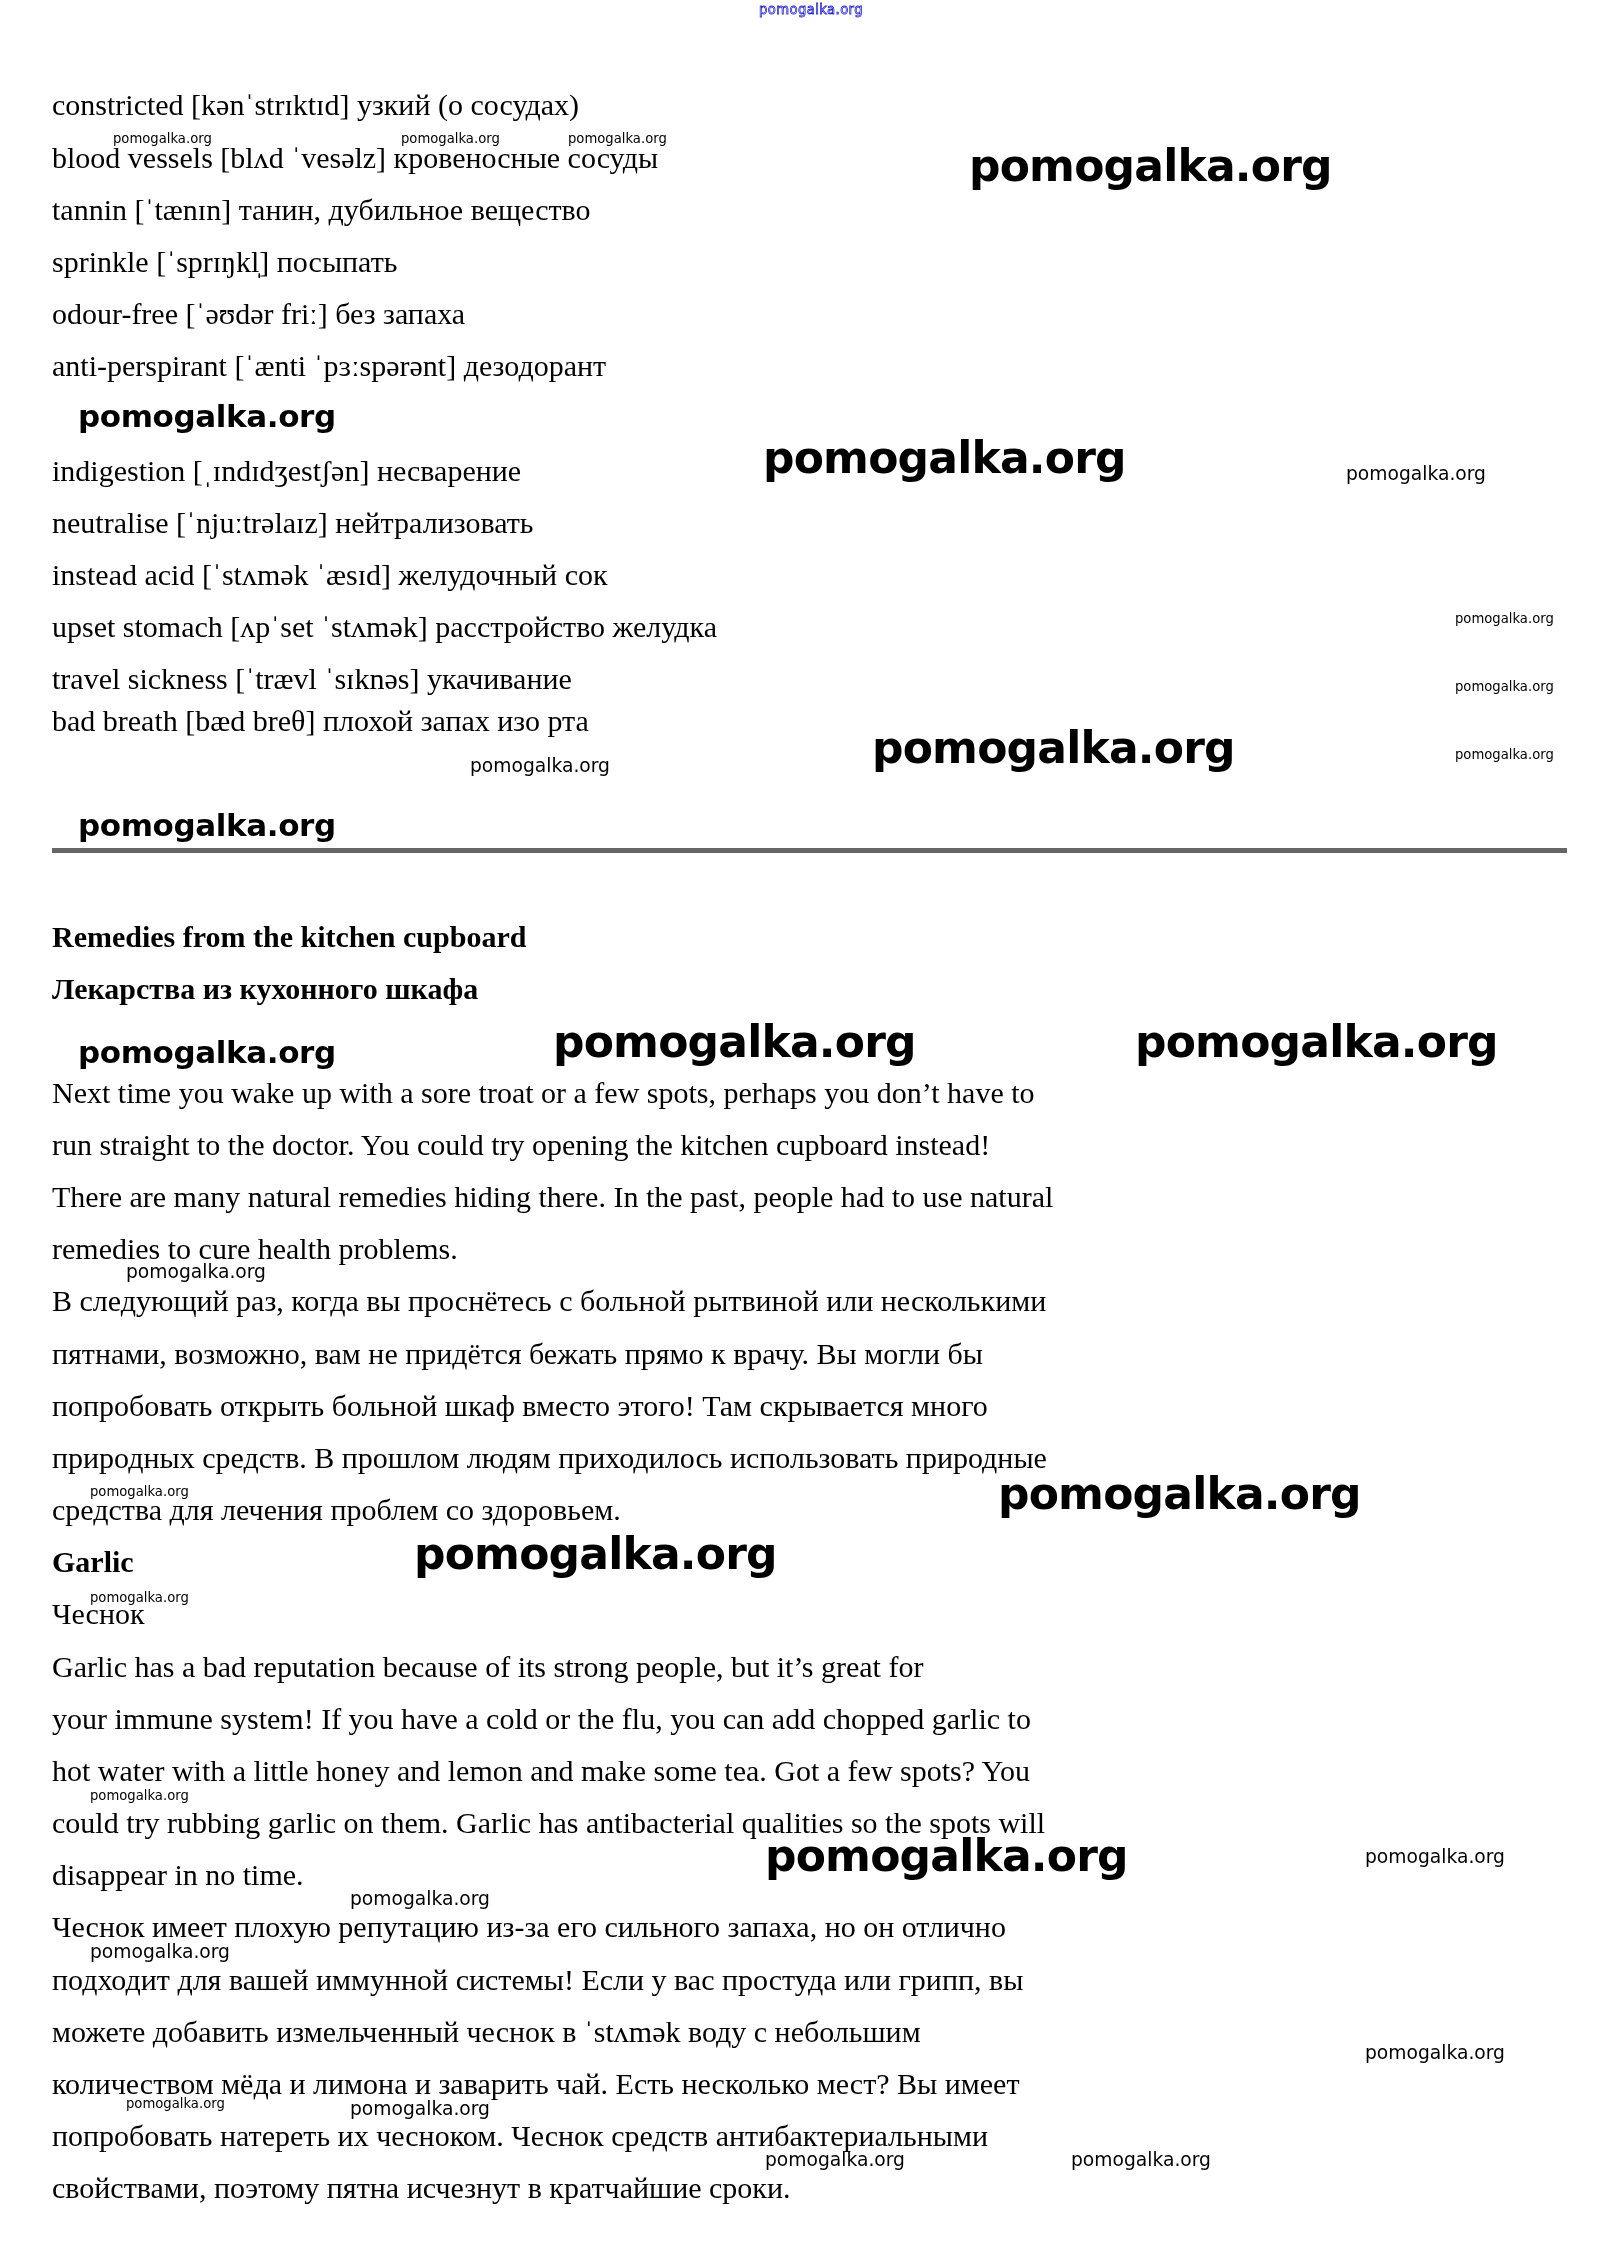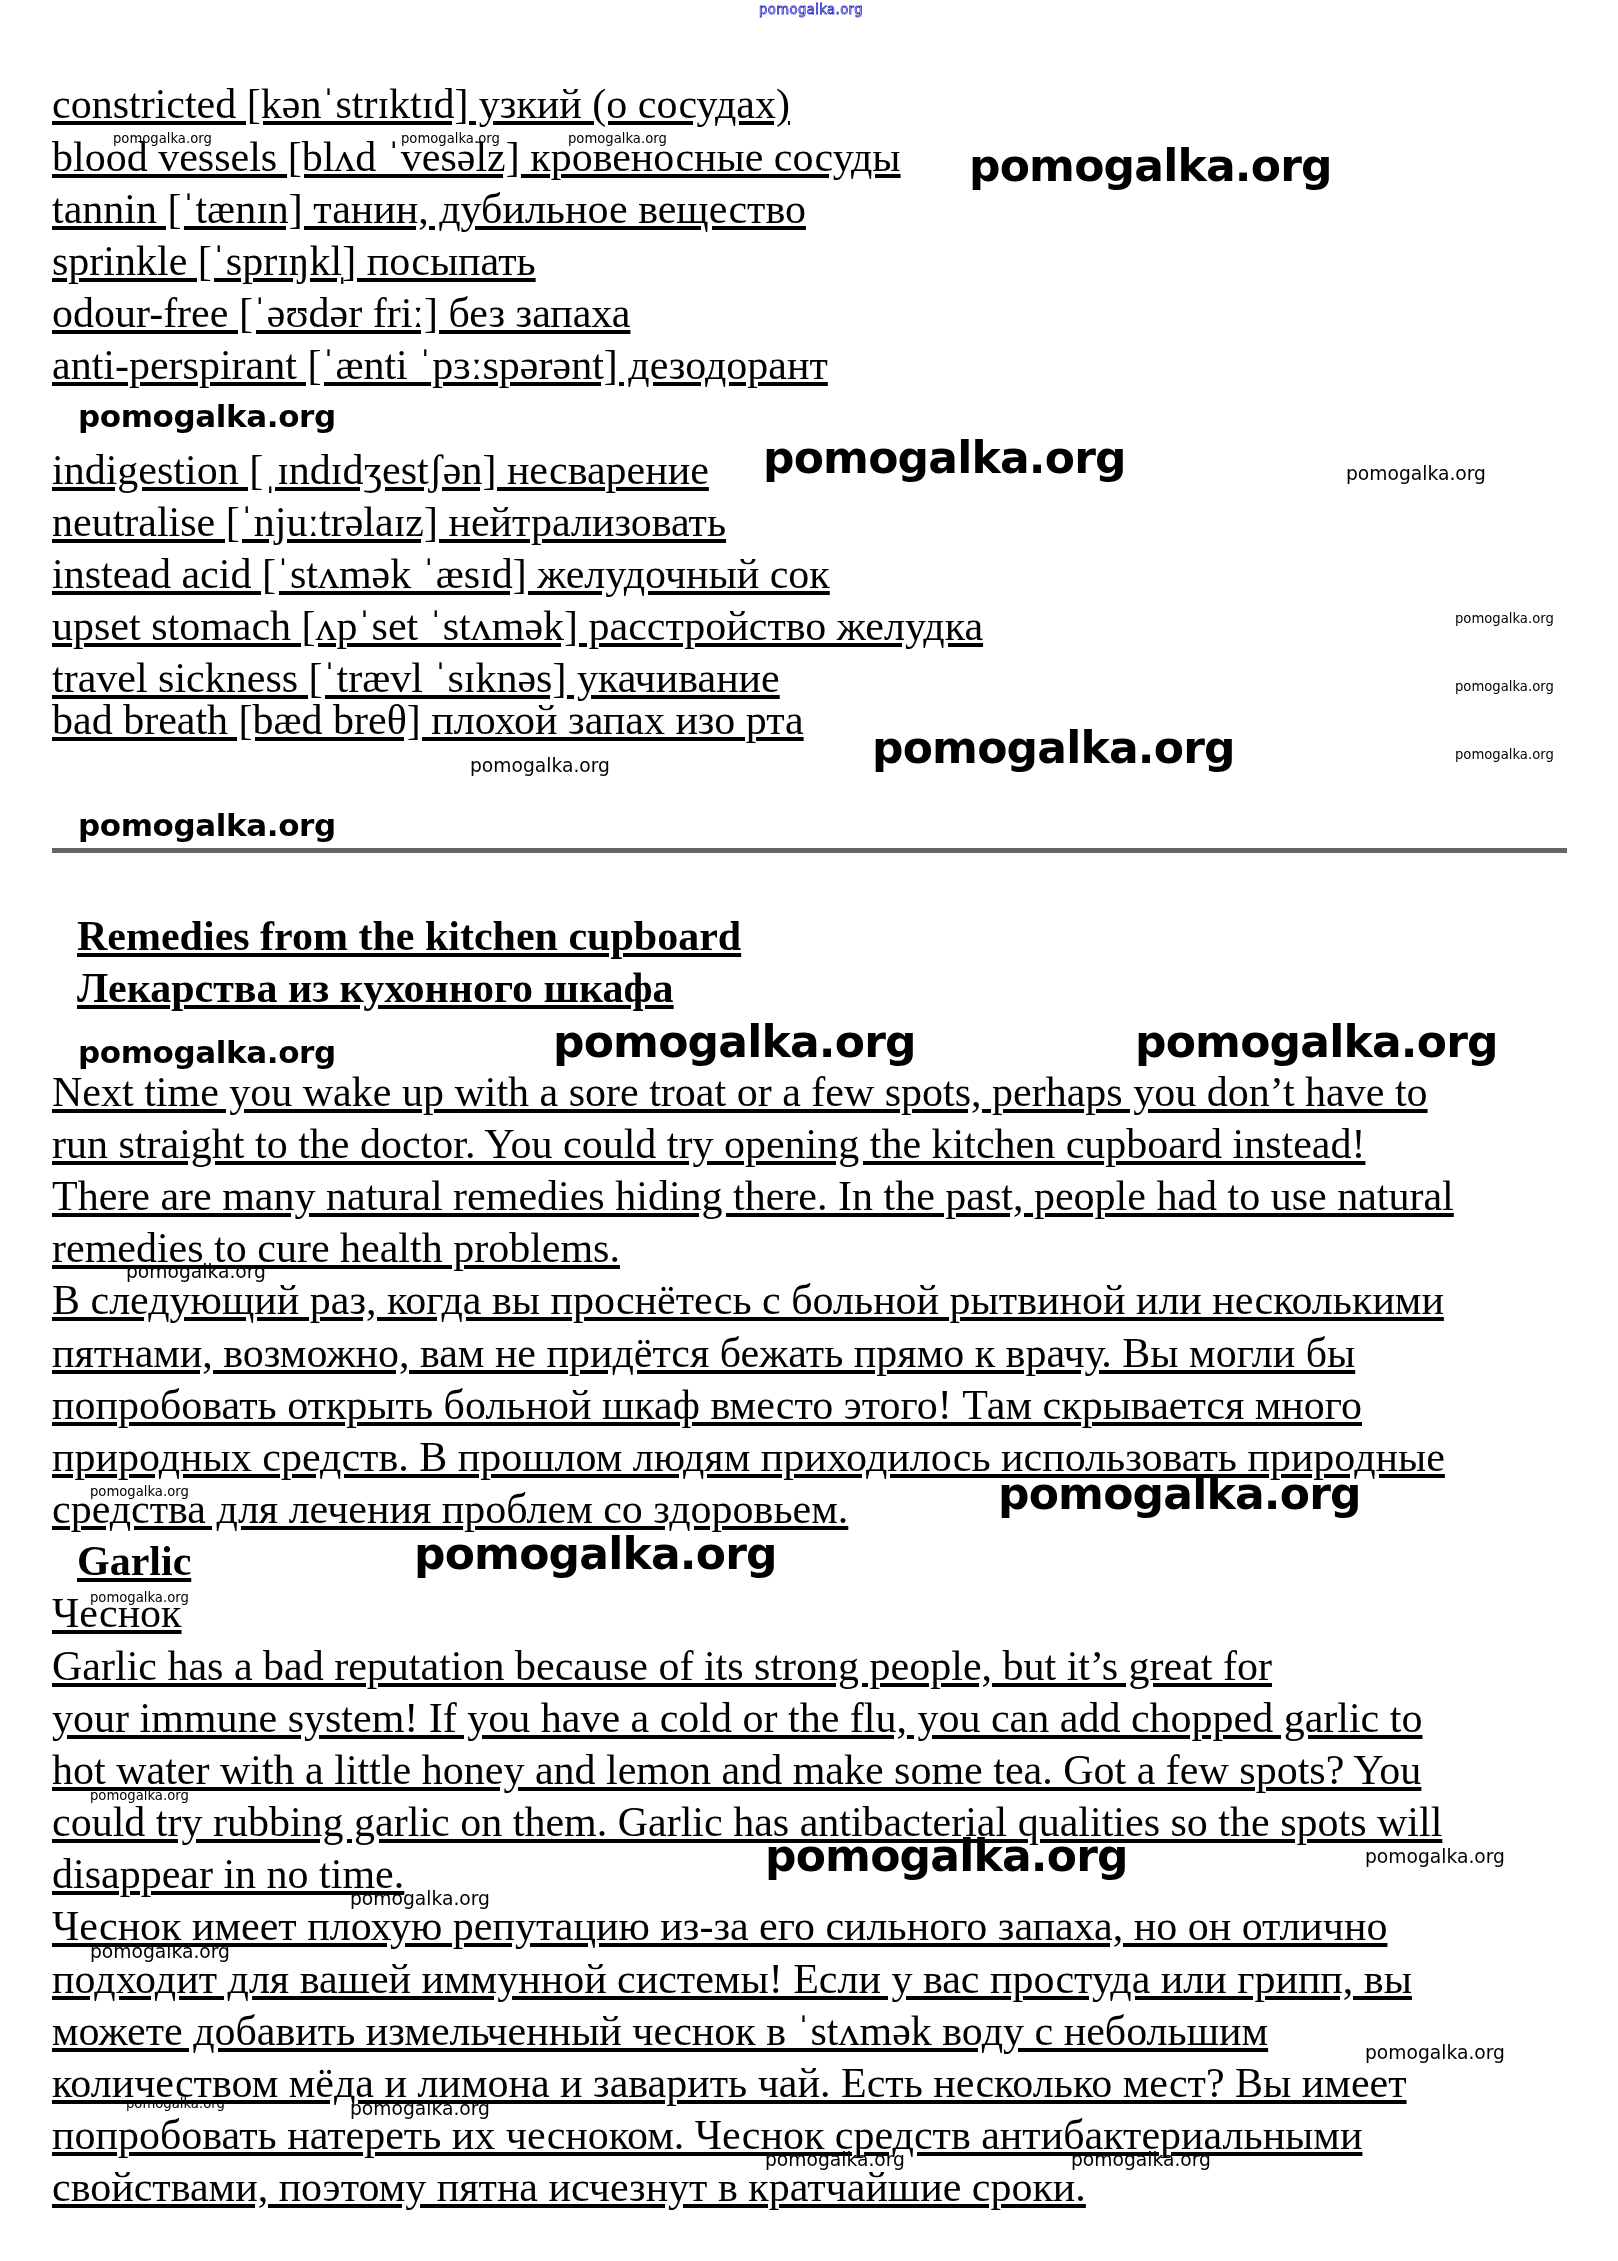--- a/index.html
+++ b/index.html
@@ -1,19 +1,19 @@
 <!DOCTYPE html>
 <html style="font-size:12.5px"><head>
 <meta charset="utf-8">
 <style>
   html, body { margin: 0; padding: 0; background: #ffffff; }
   body { width: 1619px; height: 2261px; position: relative; overflow: hidden; }
   .serif { font-family: "Liberation Serif", "DejaVu Serif", serif; color: #000; }
-  .line { position: absolute; left: 52px; font-size: 42px; line-height: 51px; white-space: nowrap; text-decoration: underline; }
-  .bold { font-weight: bold; margin-left: 25px; }
+  .line { position: absolute; left: 52px; font-size: 30px; line-height: 51px; white-space: nowrap; }
+  .bold { font-weight: bold; }
   .wm { position: absolute; font-family: "DejaVu Sans", "Liberation Sans", sans-serif; color: #000; white-space: nowrap; line-height: 1; }
   .wm-xl { font-size: 44px; font-weight: bold; letter-spacing: -0.8px; }
   .wm-l  { font-size: 31px; font-weight: bold; letter-spacing: -0.4px; }
   .wm-s  { font-size: 18.7px; }
   .wm-xs { font-size: 13.2px; }
   .top-wm { position: absolute; left: 759px; top: 1.6px; font-family: "DejaVu Sans", sans-serif; font-size: 13.2px; color: #ffffff; -webkit-text-stroke: 0.8px #2a2ad0; letter-spacing: 0.4px; }
   .sep { position: absolute; left: 52px; top: 848px; width: 1515px; height: 4.7px; background: #666666; }
 </style>
 </head>
 <body>

